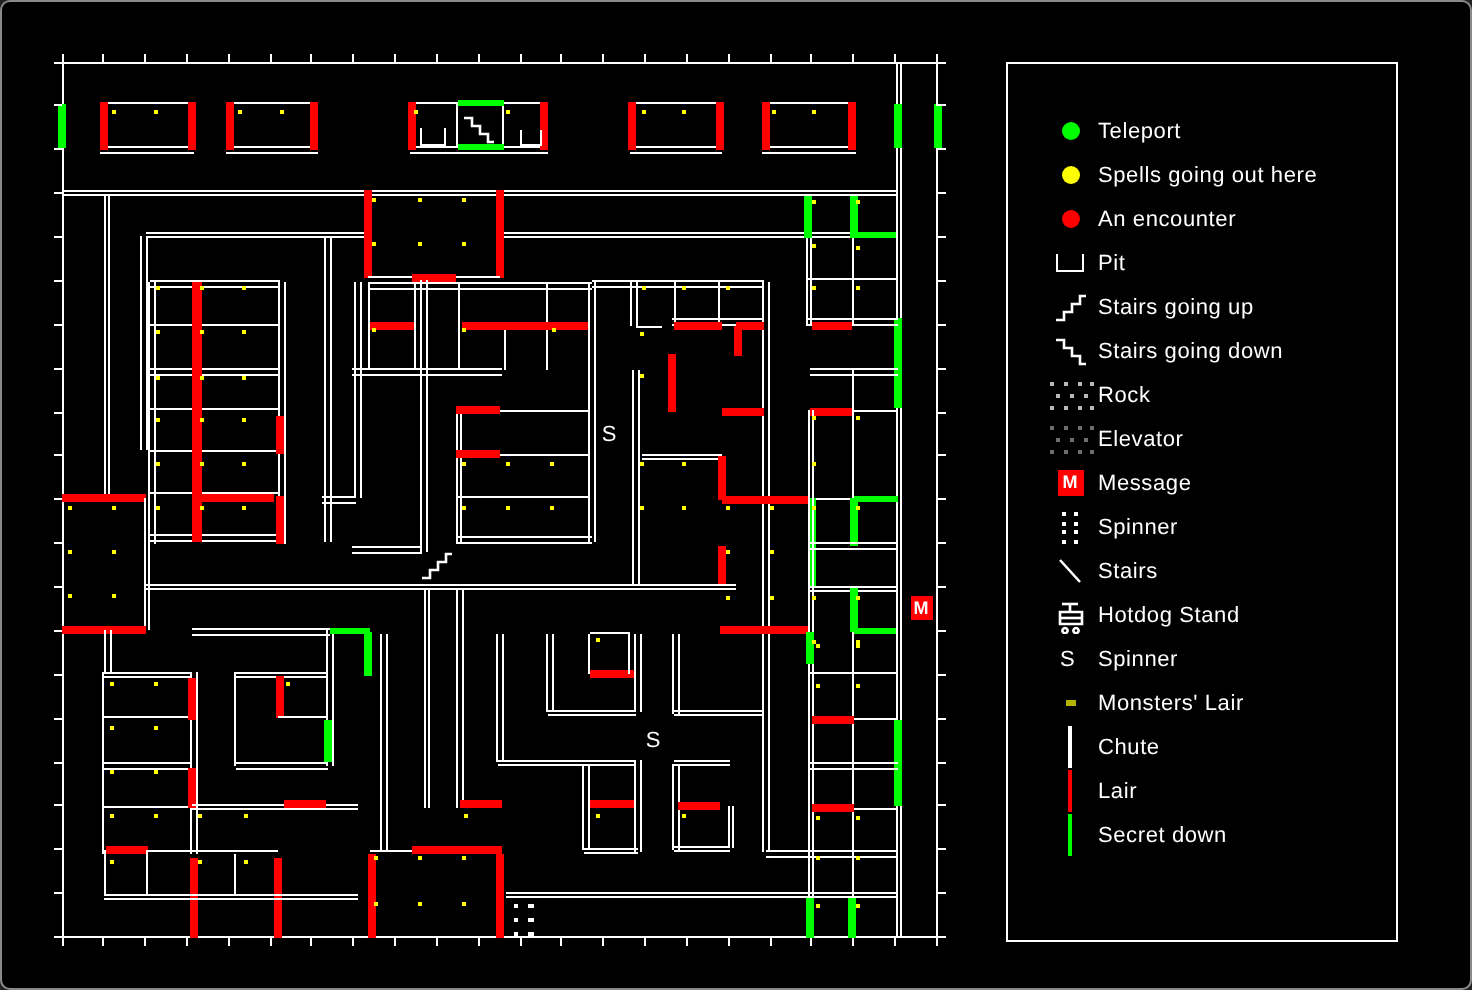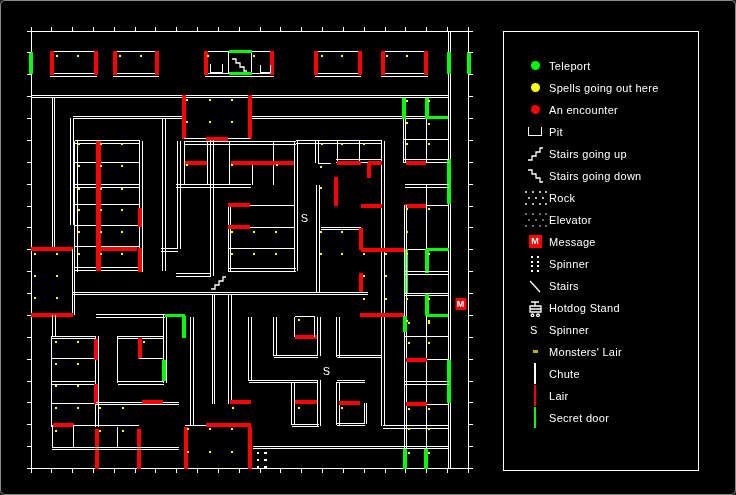--- a/index.html
+++ b/index.html
@@ -638,15 +638,15 @@
         <div style="position: absolute; display: inline-block; width: 2.5px; height: 21px; left: 30.25px; top: 353.5px;">
           <div style="position: absolute; left: 0px; top: 0px; width: 2.5px; height: 21px; background: rgb(255, 0, 0);"></div>
         </div>
       </div>
       <div class="legend-label" style="left: 45.5px; top: 358px;">Lair</div>
       <div style="position: absolute; left: 0px; top: 0px; width: 100%;">
         <div style="position: absolute; display: inline-block; width: 2.5px; height: 21px; left: 30.25px; top: 375.5px;">
           <div style="position: absolute; left: 0px; top: 0px; width: 2.5px; height: 21px; background: rgb(0, 255, 0);"></div>
         </div>
       </div>
-      <div class="legend-label" style="left: 45.5px; top: 380px;">Secret door</div>
+      <div class="legend-label" style="left: 45.5px; top: 380px;">Secret down</div>
     </div>
 </div>
 
 </body></html>

